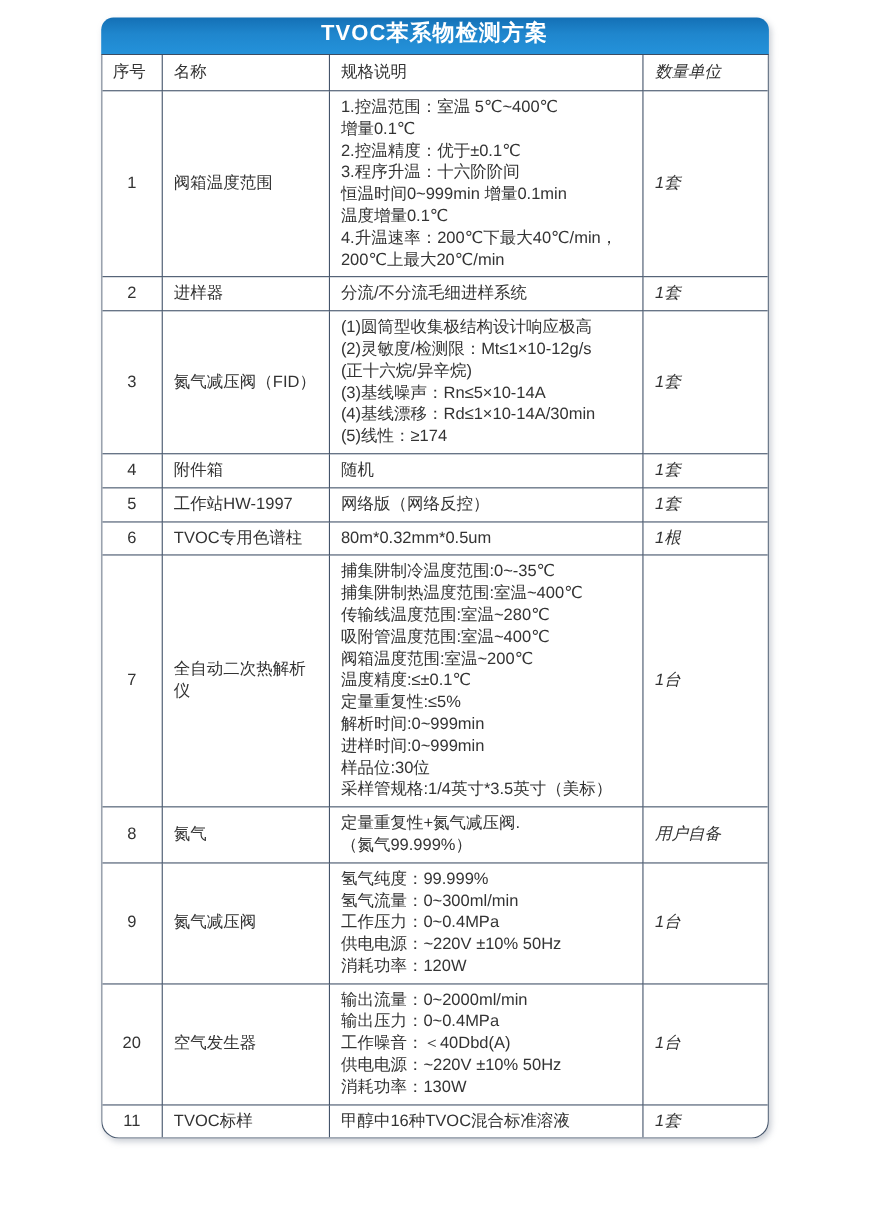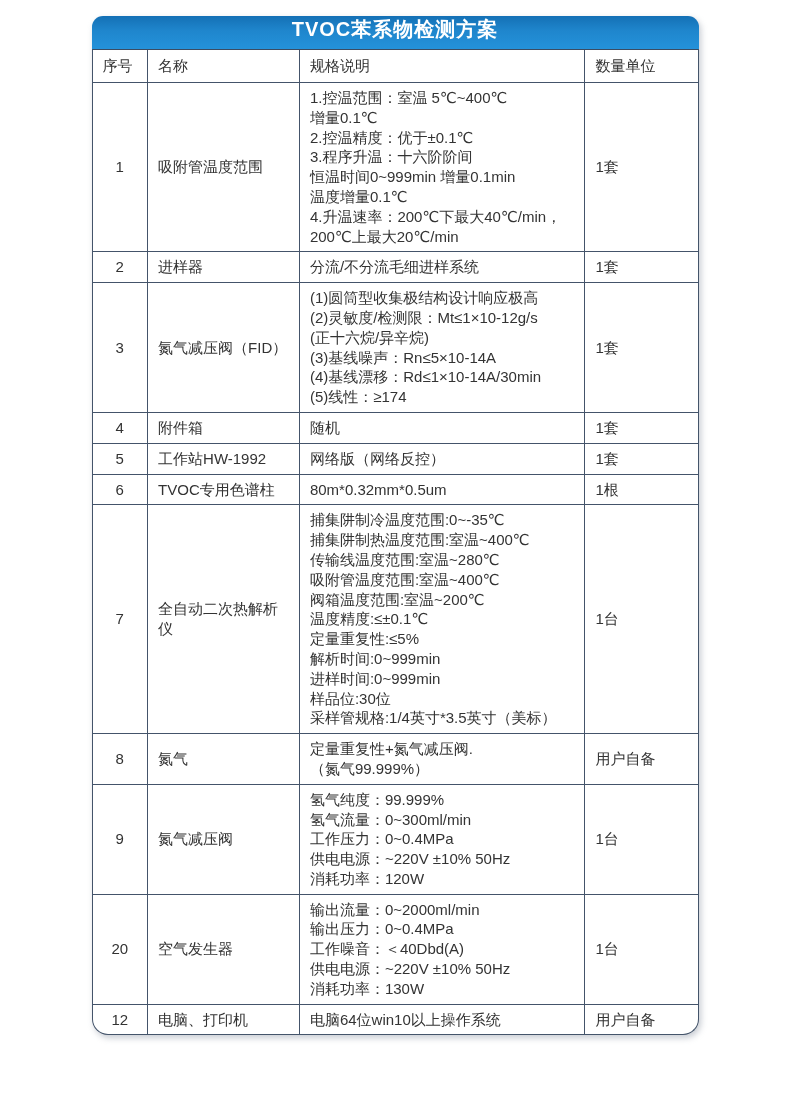--- a/index.html
+++ b/index.html
@@ -43,21 +43,21 @@
   col.c4{width:18.6%;}
   th,td{
     border-right:1.5px solid #44546a;
     border-bottom:1.5px solid #44546a;
     vertical-align:middle;
     padding:5px 6px 5px 10px;
     line-height:1.32;
     font-weight:normal;
     text-align:left;
   }
-  th:last-child,td:last-child{border-right:none;}
+  th:last-child,td:last-child{border-right:none;font-style:italic;}
   tr:last-child td{border-bottom:none;}
   th{height:22px;}
   td.c-no{text-align:center;padding-left:2px;padding-right:2px;}
   td.c-spec{white-space:pre-line;}
 </style>
 </head>
 <body>
 
 <div class="card">
   <div class="title-bar">
@@ -75,21 +75,21 @@
         <tr>
           <th>序号</th>
           <th>名称</th>
           <th>规格说明</th>
           <th>数量单位</th>
         </tr>
       </thead>
       <tbody id="rows-body">
           <tr>
     <td class="c-no">1</td>
-    <td class="c-name">吸附管温度范围</td>
+    <td class="c-name">阀箱温度范围</td>
     <td class="c-spec">1.控温范围：室温 5℃~400℃
 增量0.1℃
 2.控温精度：优于±0.1℃
 3.程序升温：十六阶阶间
 恒温时间0~999min 增量0.1min
 温度增量0.1℃
 4.升温速率：200℃下最大40℃/min，
 200℃上最大20℃/min</td>
     <td class="c-qty">1套</td>
   </tr>
@@ -111,21 +111,21 @@
     <td class="c-qty">1套</td>
   </tr>
           <tr>
     <td class="c-no">4</td>
     <td class="c-name">附件箱</td>
     <td class="c-spec">随机</td>
     <td class="c-qty">1套</td>
   </tr>
           <tr>
     <td class="c-no">5</td>
-    <td class="c-name">工作站HW-1992</td>
+    <td class="c-name">工作站HW-1997</td>
     <td class="c-spec">网络版（网络反控）</td>
     <td class="c-qty">1套</td>
   </tr>
           <tr>
     <td class="c-no">6</td>
     <td class="c-name">TVOC专用色谱柱</td>
     <td class="c-spec">80m*0.32mm*0.5um</td>
     <td class="c-qty">1根</td>
   </tr>
           <tr>
@@ -165,21 +165,21 @@
     <td class="c-no">20</td>
     <td class="c-name">空气发生器</td>
     <td class="c-spec">输出流量：0~2000ml/min
 输出压力：0~0.4MPa
 工作噪音：＜40Dbd(A)
 供电电源：~220V ±10% 50Hz
 消耗功率：130W</td>
     <td class="c-qty">1台</td>
   </tr>
           <tr>
-    <td class="c-no">12</td>
-    <td class="c-name">电脑、打印机</td>
-    <td class="c-spec">电脑64位win10以上操作系统</td>
-    <td class="c-qty">用户自备</td>
+    <td class="c-no">11</td>
+    <td class="c-name">TVOC标样</td>
+    <td class="c-spec">甲醇中16种TVOC混合标准溶液</td>
+    <td class="c-qty">1套</td>
   </tr>
         </tbody>
     </table>
   </div>
 </div>
 
 </body></html>

